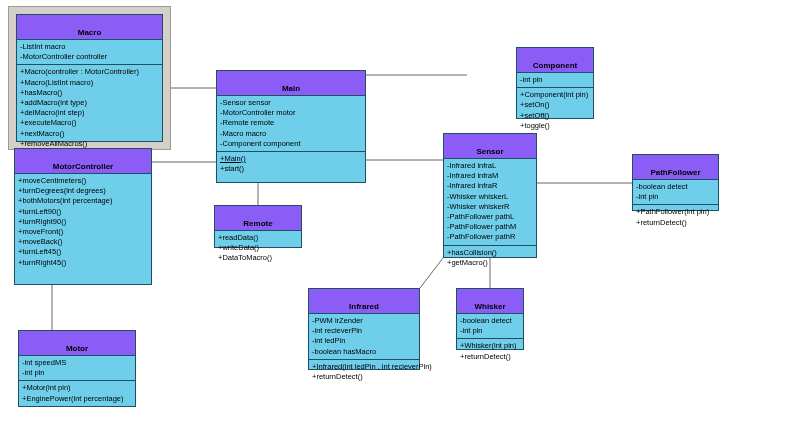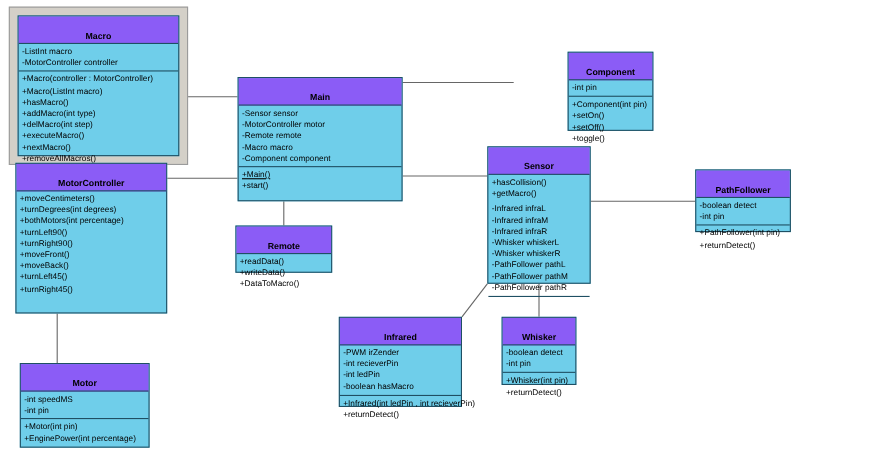--- a/index.html
+++ b/index.html
@@ -133,33 +133,33 @@
       </div>
       <div class="sect last">
         <div class="row">+Component(int pin)</div>
         <div class="row">+setOn()</div>
         <div class="row">+setOff()</div>
         <div class="row">+toggle()</div>
       </div>
     </div>
     <div class="uml" style="left: 443px; top: 133px; width: 94px; height: 125px;">
       <div class="title">Sensor</div>
-      <div class="sect last">
-        <div class="row">+hasCollision()</div>
-        <div class="row">+getMacro()</div>
-      </div>
       <div class="sect">
         <div class="row">-Infrared infraL</div>
         <div class="row">-Infrared infraM</div>
         <div class="row">-Infrared infraR</div>
         <div class="row">-Whisker whiskerL</div>
         <div class="row">-Whisker whiskerR</div>
         <div class="row">-PathFollower pathL</div>
         <div class="row">-PathFollower pathM</div>
         <div class="row">-PathFollower pathR</div>
+      </div>
+      <div class="sect last">
+        <div class="row">+hasCollision()</div>
+        <div class="row">+getMacro()</div>
       </div>
     </div>
     <div class="uml" style="left: 632px; top: 154px; width: 87px; height: 57px;">
       <div class="title">PathFollower</div>
       <div class="sect">
         <div class="row">-boolean detect</div>
         <div class="row">-int pin</div>
       </div>
       <div class="sect last">
         <div class="row">+PathFollower(int pin)</div>

